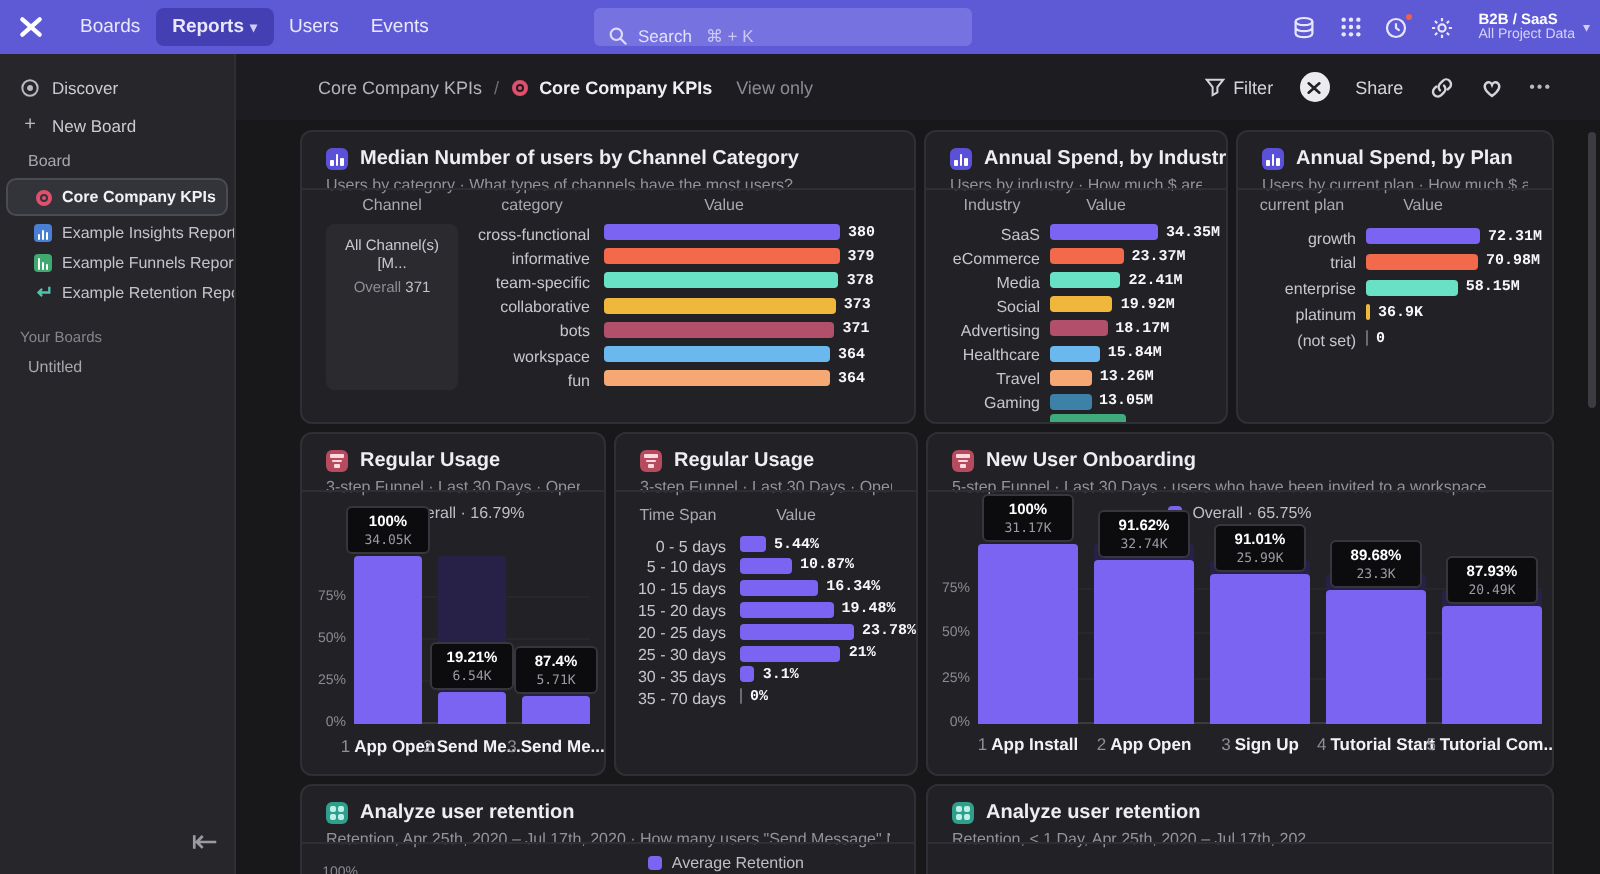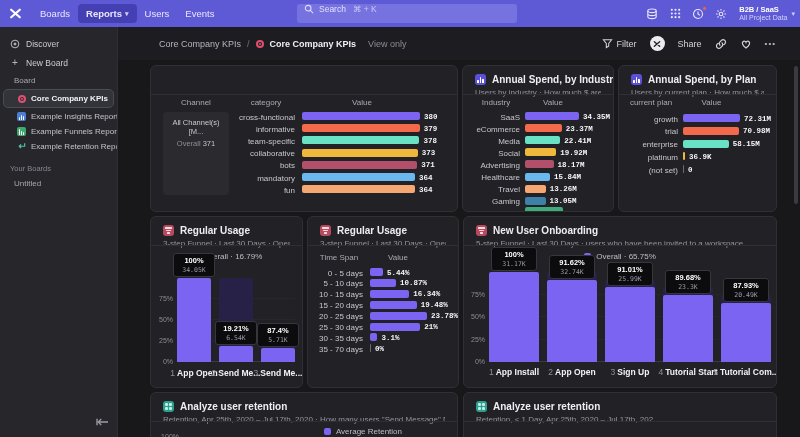--- a/index.html
+++ b/index.html
@@ -6,21 +6,21 @@
   html,body{width:800px;height:437px;overflow:hidden}
   body{position:relative;font-family:"Liberation Sans",sans-serif;background:#18181b;color:#e8e8ec;-webkit-font-smoothing:antialiased}
   svg{display:block}
 
   
   .nav{position:absolute;top:0;left:0;right:0;height:27px;background:#5e5ad6;display:flex;align-items:center;z-index:10}
   .nav-logo{margin:0 10px 0 9px}
   .nav-item{font-size:9.5px;color:#e9e7fb;padding:4px 8px;border-radius:4px;display:flex;align-items:center;gap:3px;cursor:pointer;white-space:nowrap}
   .nav-item.active{background:#453fb4;font-weight:bold}
   .nav-caret{font-size:7px;color:#cfcdf4}
-  .nav-search{position:absolute;left:297px;top:4px;width:220px;height:19px;background:#7672e0;border-radius:3px;display:flex;align-items:flex-start;gap:5px;padding:0 7px;color:#e2e0fa;font-size:8.5px}
+  .nav-search{position:absolute;left:297px;top:4px;width:189px;height:19px;background:#7672e0;border-radius:3px;display:flex;align-items:flex-end;gap:5px;padding:0 7px;color:#e2e0fa;font-size:8.5px}
   .nav-search .sc{color:#cbc8f3;margin-left:2px}
   .nav-right{position:absolute;right:5px;top:0;height:27px;display:flex;align-items:center;gap:9px}
   .nav-ic{position:relative;width:14px;height:14px;display:flex;align-items:center;justify-content:center;cursor:pointer}
   .red-dot{position:absolute;top:-1px;right:-2px;width:5px;height:5px;border-radius:50%;background:#ef604e;border:1px solid #5e5ad6}
   .proj{display:flex;align-items:center;gap:4px;cursor:pointer;margin-left:2px}
   .proj-name{font-size:7.5px;font-weight:bold;color:#fff;line-height:9px}
   .proj-scope{font-size:7px;color:#d4d2f6;line-height:8px}
 
   
   .sidebar{position:absolute;top:27px;left:0;width:118px;bottom:0;background:#27272b;border-right:1px solid #2e2e33;z-index:5}
@@ -238,20 +238,31 @@
       <svg width="12" height="12" viewBox="0 0 12 12" stroke="#d4d4da" fill="none" stroke-width="1.2">
           <path d="M6 10C2.4 7.4 1.6 5 3 3.7c1.2-1.1 2.6-.4 3 .7.4-1.1 1.8-1.8 3-.7C10.4 5 9.6 7.4 6 10z"></path>
         </svg>
     </span>
     <span class="tool" style="letter-spacing:1px;color:#b9b9c0;font-size:8px">•••</span>
   </div>
 </div>
 
 <div class="dash">
   <div class="card" style="left:32px;top:5px;width:308px;height:147px">
+    <div class="card-head">
+        <div class="tr">
+          <span class="cicon" style="background:#5b51d8">
+            <i style="height:3px"></i>
+            <i style="height:6px"></i>
+            <i style="height:4.5px"></i>
+          </span>
+          <span class="card-title">Median Number of users by Channel Category</span>
+        </div>
+        <div class="card-sub">Users by category · What types of channels have the most users?</div>
+      </div>
     <div class="card-div" style="top:28px"></div>
     <div style="position:absolute;inset:28px 0 0 0">
         <div class="colhead" style="left: 12px; top: 4px; width: 66px;">Channel</div>
         <div class="colhead" style="left: 84px; top: 4px; width: 62px;">category</div>
         <div class="colhead" style="left: 151px; top: 4px; width: 120px;">Value</div>
         <div class="srcbox" style="left: 12px; top: 18px; width: 66px; height: 83px;">
           <div>All Channel(s) [M...</div>
           <div class="ov"><span>Overall  </span><span class="ovv">371</span></div>
         </div>
         <div class="rowlab" style="left: 70px; top: 18.5px; width: 74px;">cross-functional</div>
@@ -262,21 +273,21 @@
         <div class="rowval" style="left: 272.689px; top: 30.7px;">379</div>
         <div class="rowlab" style="left: 70px; top: 42.9px; width: 74px;">team-specific</div>
         <div class="hbar" style="left: 151px; top: 42.4px; width: 117.379px; background: rgb(104, 225, 196);"></div>
         <div class="rowval" style="left: 272.379px; top: 42.9px;">378</div>
         <div class="rowlab" style="left: 70px; top: 55.1px; width: 74px;">collaborative</div>
         <div class="hbar" style="left: 151px; top: 54.6px; width: 115.826px; background: rgb(240, 183, 61);"></div>
         <div class="rowval" style="left: 270.826px; top: 55.1px;">373</div>
         <div class="rowlab" style="left: 70px; top: 67.3px; width: 74px;">bots</div>
         <div class="hbar" style="left: 151px; top: 66.8px; width: 115.205px; background: rgb(178, 80, 107);"></div>
         <div class="rowval" style="left: 270.205px; top: 67.3px;">371</div>
-        <div class="rowlab" style="left: 70px; top: 79.5px; width: 74px;">mandatory</div>
+        <div class="rowlab" style="left: 70px; top: 79.5px; width: 74px;">workspace</div>
         <div class="hbar" style="left: 151px; top: 79px; width: 113.032px; background: rgb(106, 184, 238);"></div>
         <div class="rowval" style="left: 268.032px; top: 79.5px;">364</div>
         <div class="rowlab" style="left: 70px; top: 91.7px; width: 74px;">fun</div>
         <div class="hbar" style="left: 151px; top: 91.2px; width: 113.032px; background: rgb(245, 168, 115);"></div>
         <div class="rowval" style="left: 268.032px; top: 91.7px;">364</div>
       </div>
   </div>
 
   <div class="card" style="left:344px;top:5px;width:152px;height:147px">
     <div class="card-head">

